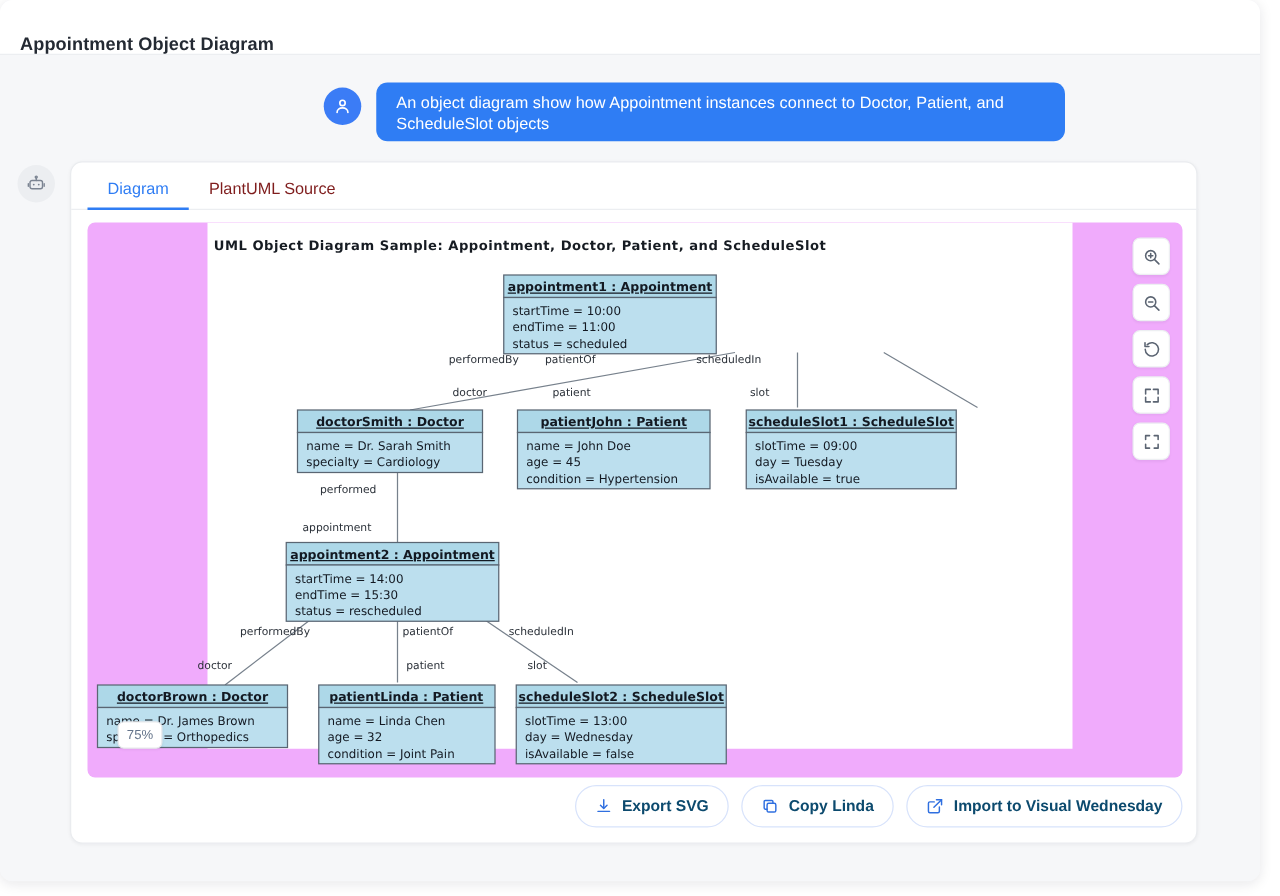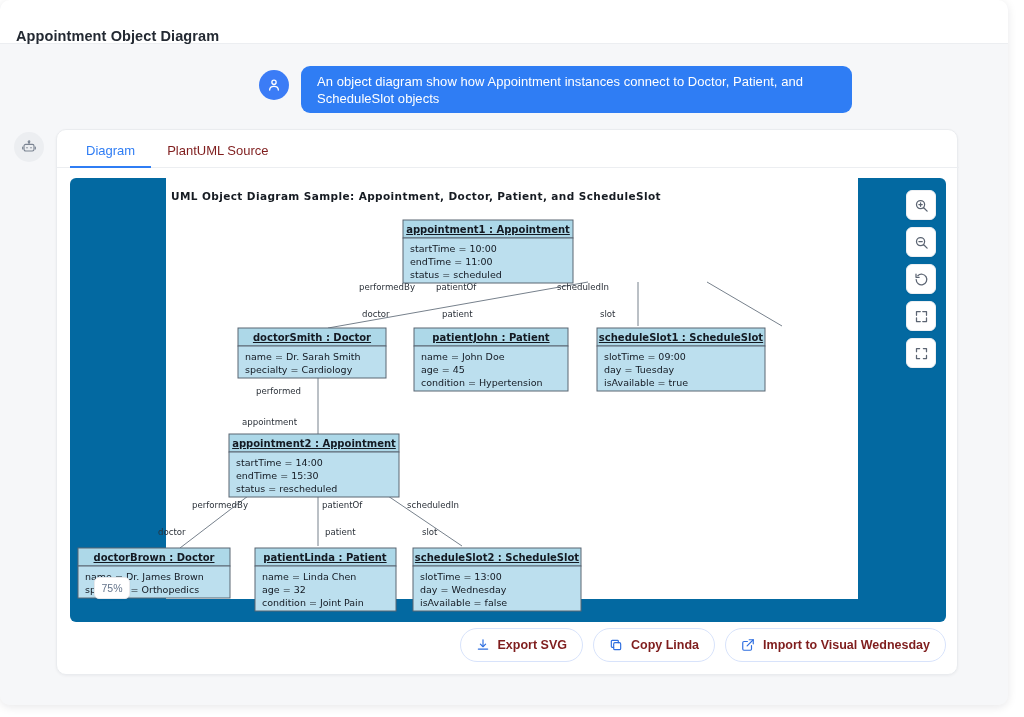--- a/index.html
+++ b/index.html
@@ -115,21 +115,21 @@
   .tab.active::after {
     content: "";
     position: absolute; left: 0; right: 0; bottom: -1px;
     height: 2px; background: #2f7df4;
   }
 
   
   .canvas-wrap {
     position: absolute; left: 13px; top: 48px;
     width: 876px; height: 444px;
-    background: #0369a1;
+    background: #f0abfc;
     border-radius: 6px;
     overflow: hidden;
   }
   .canvas-white {
     position: absolute; left: 96px; top: 0px;
     width: 692px; height: 421px;
     background: #ffffff;
   }
 
   
@@ -175,21 +175,21 @@
     padding-right: 13px;
   }
   .action-btn {
     height: 34px;
     border: 1px solid #d8e3fb;
     border-radius: 17px;
     background: #ffffff;
     display: flex; align-items: center; gap: 8px;
     padding: 0 15px;
     font-size: 12.5px; font-weight: bold;
-    color: #7f1d1d;
+    color: #0c4a6e;
     cursor: pointer;
   }
   .action-btn svg { display: block; flex: none; }
 </style>
 </head>
 <body>
 
 <div id="root">
   <div class="app-window">
 

